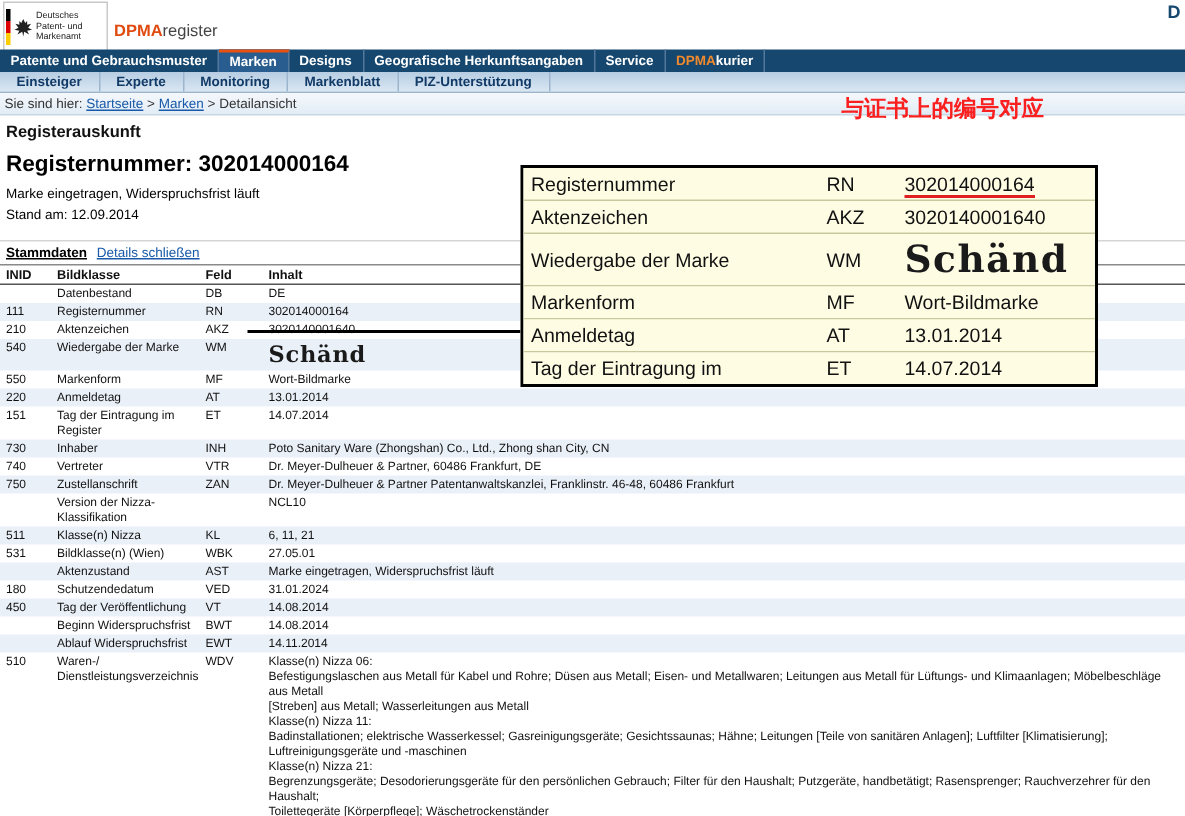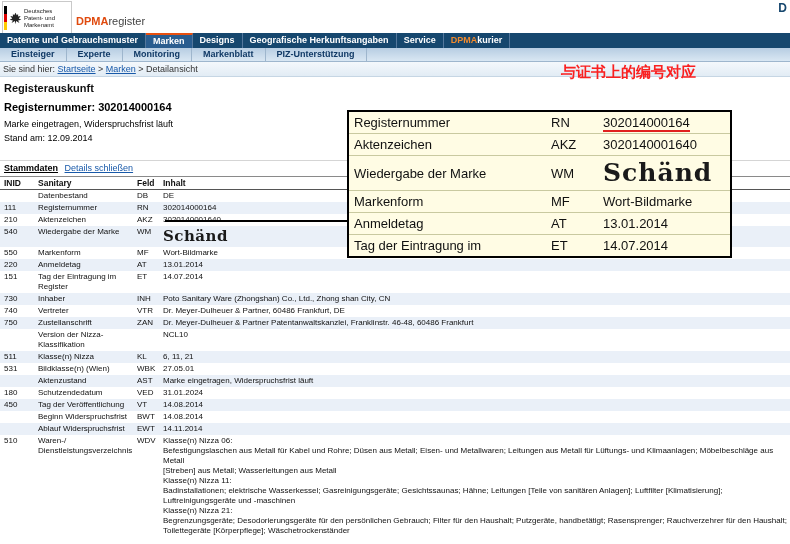--- a/index.html
+++ b/index.html
@@ -26,21 +26,21 @@
   .nav2{position:absolute;top:48px;left:0;width:100%;height:13px;background:linear-gradient(#b7cde2,#d9e7f3);display:flex;border-bottom:1px solid #9eb6cd;text-align:center;}
   .nav2 .item{font-size:9px;font-weight:bold;color:#113a66;line-height:12px;padding:0 11px;border-right:1px solid #9eb6cd;cursor:pointer;white-space:nowrap;}
 
   .crumb{position:absolute;top:62px;left:0;width:100%;height:14px;background:linear-gradient(#f4f8fc,#e2ecf5);font-size:9px;line-height:14px;color:#333;padding-left:3px;border-bottom:1px solid #c6d6e4;}
   .crumb .link{color:#1859a9;text-decoration:underline;cursor:pointer;}
   .crumb .sep{color:#333;}
 
   
   .summary{position:absolute;top:82px;left:4px;z-index:2;}
   .summary .t{font-size:11px;font-weight:bold;color:#111;margin-bottom:7px;}
-  .summary .rn{font-size:11px;font-weight:bold;margin-bottom:6px;}
+  .summary .rn{font-size:15px;font-weight:bold;margin-bottom:6px;}
   .summary .st{font-size:9px;margin-bottom:4px;}
   .summary .sd{font-size:9px;}
 
   
   .annot{position:absolute;left:561px;top:63px;font-size:15px;font-weight:bold;color:#fa2020;z-index:7;font-family:"DejaVu Sans",sans-serif;}
 
   
   .callout{position:absolute;left:347px;top:110px;width:381px;border:2px solid #000;background:#fffce4;z-index:6;}
   .crow{display:flex;border-bottom:1px solid #c9c9a0;align-items:center;background:#fffce4;}
   .crow:last-child{border-bottom:none;}
@@ -56,21 +56,21 @@
   
   .section{position:absolute;top:160px;left:0;width:100%;border-top:1px solid #d5d5d5;}
   .sec-head{font-size:9px;padding:2px 4px 3px 4px;}
   .sec-head .lbl{font-weight:bold;text-decoration:underline;}
   .sec-head .link{color:#1859a9;text-decoration:underline;cursor:pointer;margin-left:4px;}
   .trow{display:flex;align-items:flex-start;font-size:8px;line-height:10px;padding:1px 0;color:#111;}
   .trow.thead{font-weight:bold;border-top:1px solid #8a8a8a;border-bottom:1px solid #555;font-size:8.5px;}
   .trow.alt{background:#eaf0f8;}
   .c-inid{width:34px;flex:none;padding-left:4px;}
   .c-krit{width:97px;flex:none;word-wrap:break-word;padding-right:2px;}
-  .c-feld{width:26px;flex:none;}
+  .c-feld{width:42px;flex:none;}
   .c-inh{flex:1;padding-right:3px;word-wrap:break-word;}
   .c-inh .markword{font-size:15px;line-height:19px;letter-spacing:0.5px;}
 </style>
 </head>
 <body>
 
 <div class="page">
 
   <div class="hdr">
     <div class="logo">
@@ -156,21 +156,21 @@
       </div>
   </div>
 
   <div class="section">
     <div class="sec-head">
       <span class="lbl">Stammdaten</span>
       <span class="link">Details schließen</span>
     </div>
     <div class="trow thead">
       <div class="c-inid">INID</div>
-      <div class="c-krit">Sanitary</div>
+      <div class="c-krit">Bildklasse</div>
       <div class="c-feld">Feld</div>
       <div class="c-inh">Inhalt</div>
     </div>
     <div>
         <div class="trow">
           <div class="c-inid"></div>
           <div class="c-krit">Datenbestand</div>
           <div class="c-feld">DB</div>
           <div class="c-inh">
             <div class="line">DE</div>

